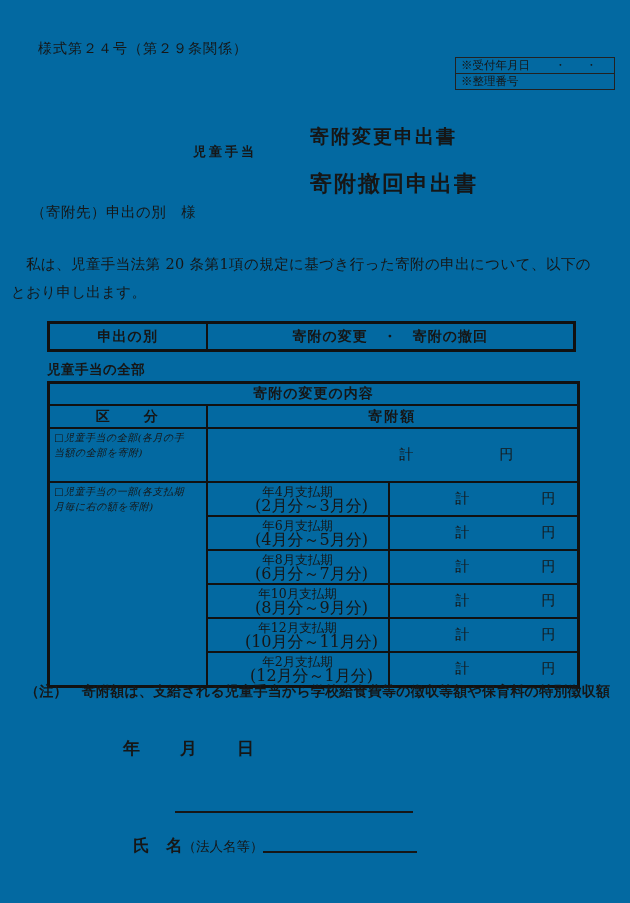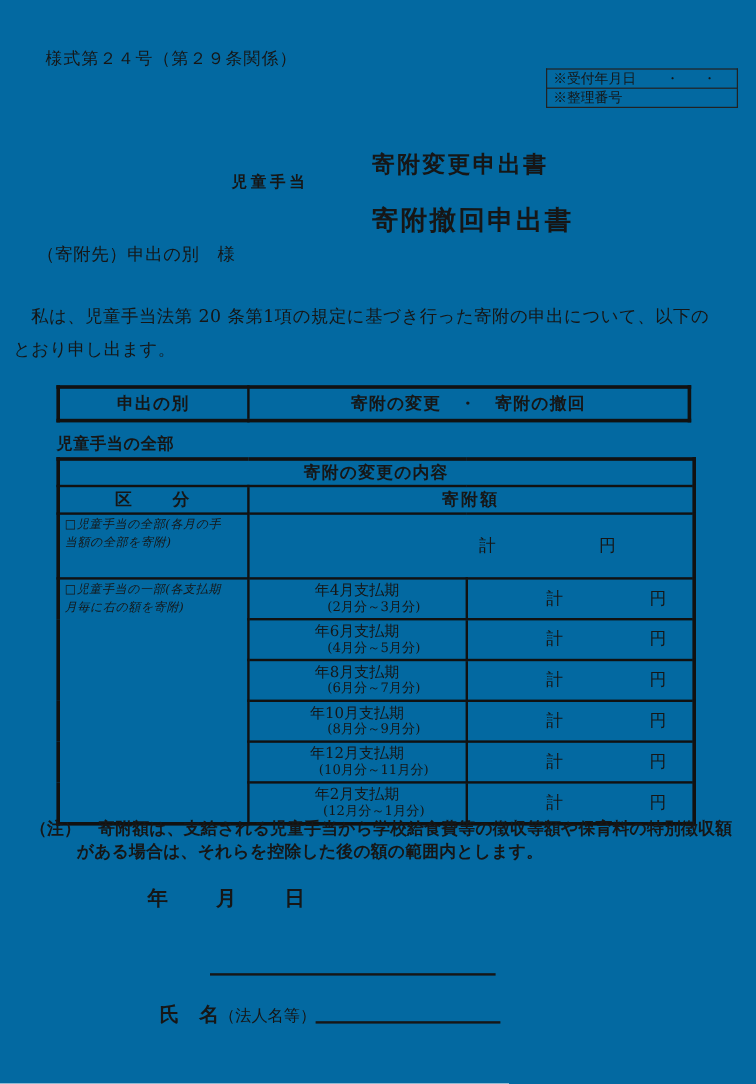--- a/index.html
+++ b/index.html
@@ -88,21 +88,21 @@
     vertical-align:top;
     padding:2px 20px 2px 4px;
     font-size:10px;line-height:1.45;letter-spacing:0.5px;font-style:italic;
   }
   .change-table .full-amount{height:52px;}
   .kei-en{display:flex;justify-content:center;align-items:center;font-size:14px;}
   .kei-en.full{gap:86px;transform:translateX(64px);}
   .kei-en.pay{gap:72px;transform:translateX(22px);}
   .period-cell{height:32px;text-align:center;vertical-align:middle;}
   .period-cell .p1{font-size:12.5px;line-height:14px;}
-  .period-cell .p2{font-size:11px;line-height:14px;padding-left:28px;}
+  .period-cell .p2{font-size:16px;line-height:14px;padding-left:28px;}
   .cb{display:inline;}
   
   .note{
     position:absolute;left:25px;top:682px;width:586px;
     font-size:14px;font-weight:600;line-height:19px;letter-spacing:0.2px;
   }
   .note .l2{margin-left:39px;}
   
   .date-line{
     position:absolute;left:123px;top:737px;
@@ -264,21 +264,20 @@
               <span>計</span>
               <span>円</span>
             </div>
       </td>
     </tr>
   </tbody>
     </table>
 
   <div class="note">
     <div class="l1">（注）　寄附額は、支給される児童手当から学校給食費等の徴収等額や保育料の特別徴収額</div>
-    <div class="l2">がある場合は、それらを控除した後の額の範囲内とします。</div>
   </div>
 
   <div class="date-line">年　　月　　日</div>
 
   <div class="u-line u-address"></div>
 
   <div class="name-line">
     <span>氏　名</span><span class="paren">（法人名等）</span>
   </div>
   <div class="u-line u-name"></div>

